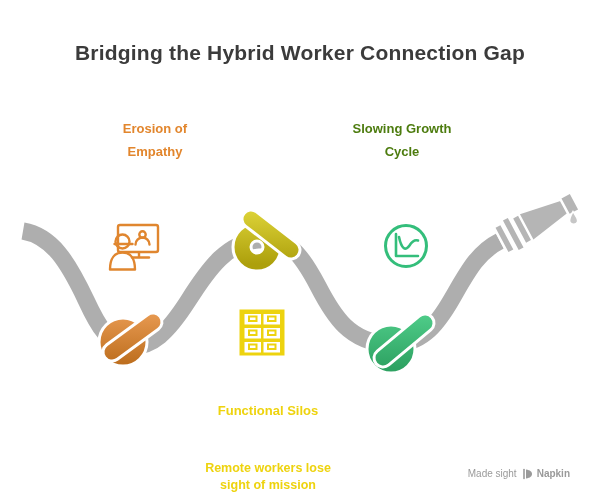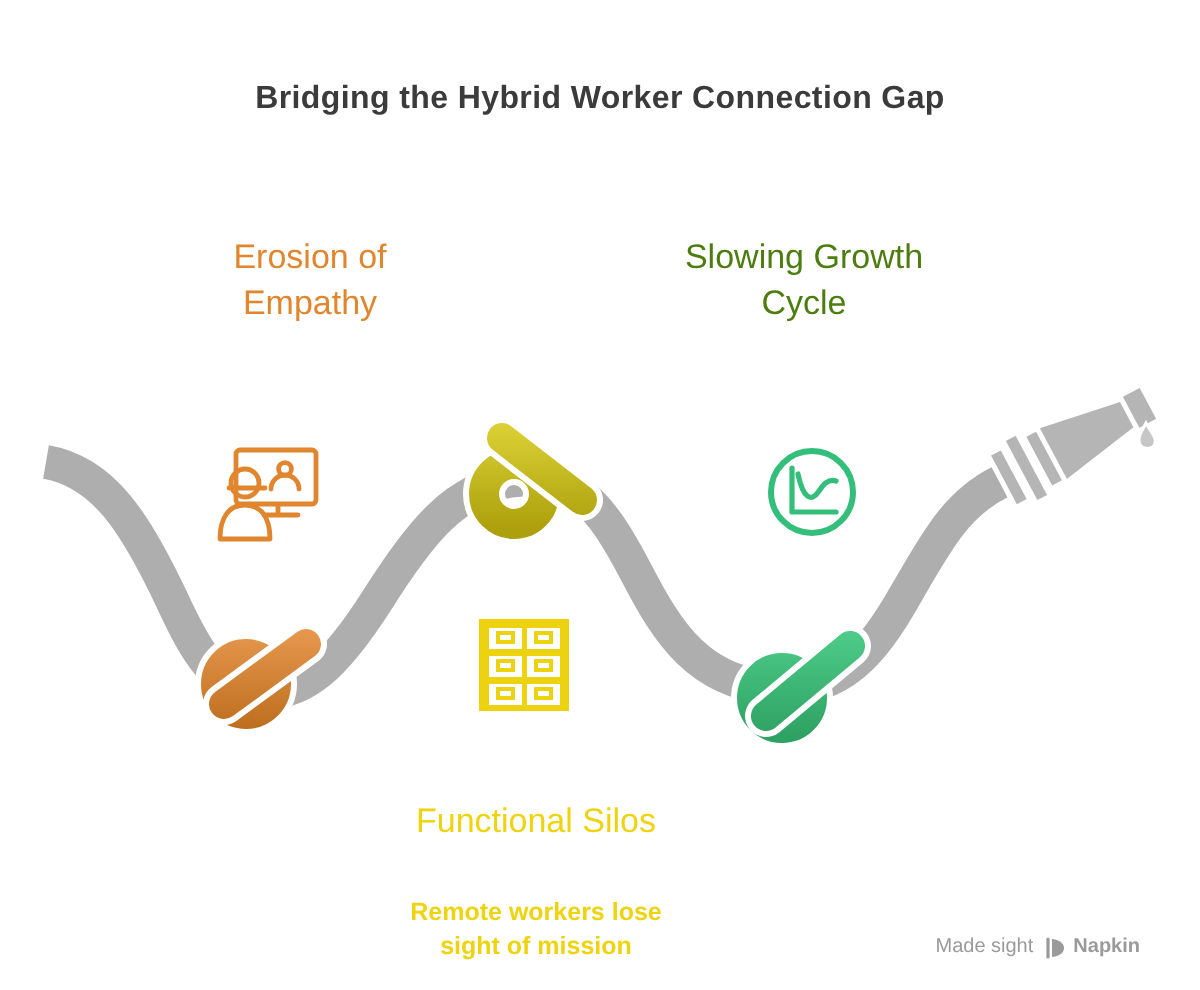--- a/index.html
+++ b/index.html
@@ -1,27 +1,27 @@
 <!DOCTYPE html>
 <html><head>
 <meta charset="utf-8">
 <style>
   html,body{margin:0;padding:0;background:#fff;}
   .canvas{position:relative;width:600px;height:495px;background:#ffffff;overflow:hidden;
           font-family:"Liberation Sans",sans-serif;}
   .stage{position:absolute;left:0;top:0;width:600px;height:495px;}
   .title{position:absolute;top:41px;left:0;width:600px;text-align:center;
-         font-size:16px;font-weight:bold;color:#3b3b3b;letter-spacing:.2px;}
+         font-size:21px;font-weight:bold;color:#3b3b3b;letter-spacing:.2px;}
   .sec{position:absolute;width:210px;text-align:center;white-space:pre-line;}
-  .sec .h{font-size:17px;font-weight:normal;line-height:23px;}
+  .sec .h{font-size:13px;font-weight:bold;line-height:23px;}
   .sec .s{font-size:12.5px;font-weight:bold;line-height:17px;margin-top:11px;}
   .sec-empathy{left:50px;top:99px;color:#e2862d;}
   .sec-growth{left:297px;top:99px;color:#4d7c0f;}
   .sec-silos{left:163px;top:381px;color:#eed30e;}
-  .sec-silos .s{margin-top:8px;}
+  .sec-silos .s{margin-top:20px;}
   .badge{position:absolute;right:30px;bottom:15px;display:flex;align-items:center;gap:4px;
          color:#9a9a9a;font-size:10px;line-height:12px;cursor:pointer;}
   .badge .brand{font-weight:bold;}
   .badge svg{display:block;}
 </style>
 </head>
 <body>
 
 <div class="canvas">
 

